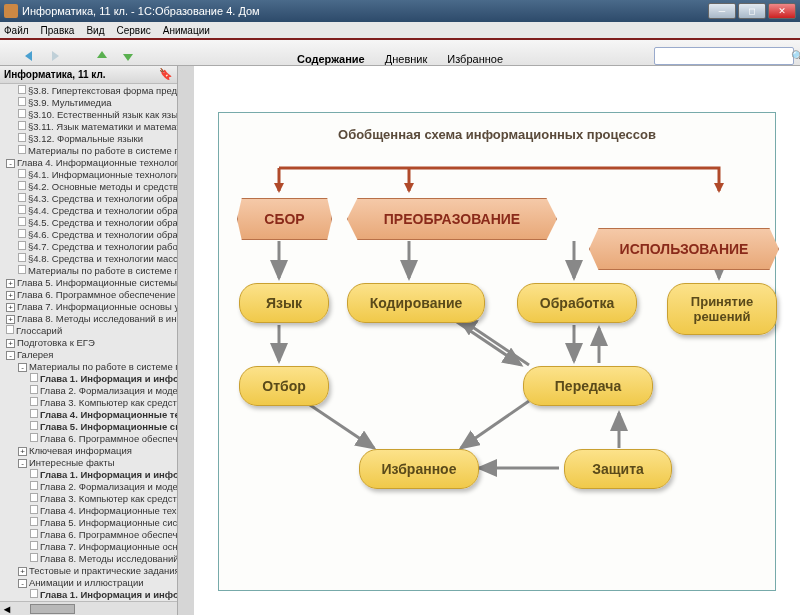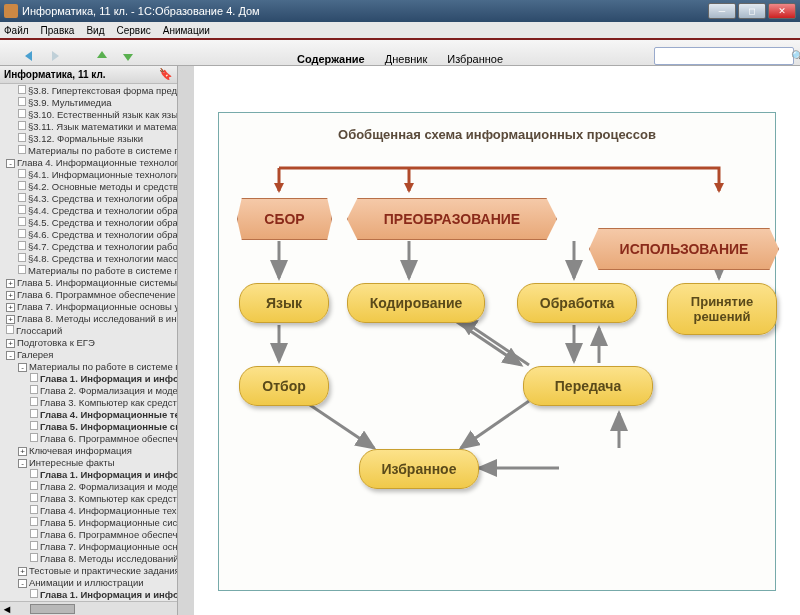--- a/index.html
+++ b/index.html
@@ -205,15 +205,16 @@
 
       <div class="node rnd" style="left:20px; top:170px; width:90px;">Язык</div>
       <div class="node rnd" style="left:128px; top:170px; width:138px;">Кодирование</div>
       <div class="node rnd" style="left:298px; top:170px; width:120px;">Обработка</div>
       <div class="node rnd" style="left:448px; top:170px; width:110px; height:52px; font-size:13px;">Принятие решений</div>
 
       <div class="node rnd" style="left:20px; top:253px; width:90px;">Отбор</div>
       <div class="node rnd" style="left:304px; top:253px; width:130px;">Передача</div>
 
       <div class="node rnd" style="left:140px; top:336px; width:120px;">Избранное</div>
+      <div class="node rnd" style="left:345px; top:336px; width:108px;">Защита</div>
     </div>
   </div>
 </div>
 
 </body></html>

